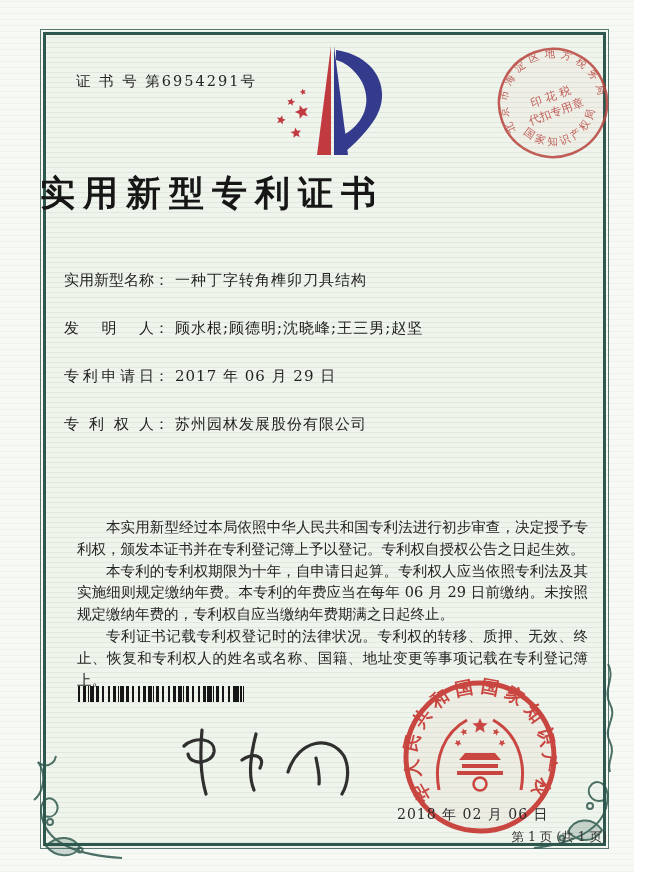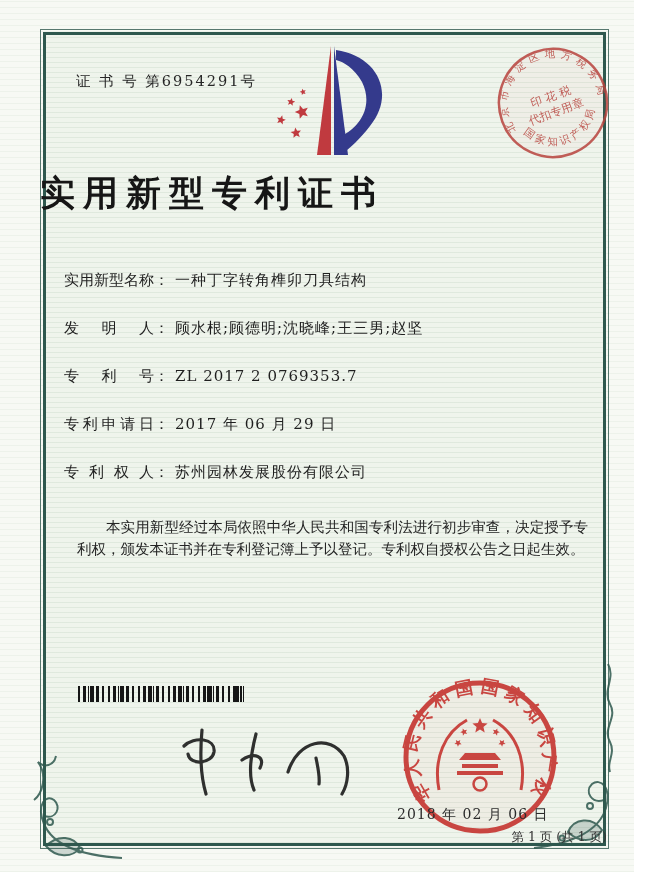--- a/index.html
+++ b/index.html
@@ -94,32 +94,31 @@
   <div class="title">实用新型专利证书</div>
 
   <div class="fields">
     <div class="row">
       <span class="fl">实用新型名称</span><span class="colon">：</span><span class="fv">一种丁字转角榫卯刀具结构</span>
     </div>
     <div class="row">
       <span class="fl">发明人</span><span class="colon">：</span><span class="fv">顾水根;顾德明;沈晓峰;王三男;赵坚</span>
     </div>
     <div class="row">
-      <span class="fl">专利号</span><span class="colon">：</span><span class="fv">ZL 2017 2 0769353.7</span>
-    </div>
-    <div class="row">
       <span class="fl">专利申请日</span><span class="colon">：</span><span class="fv">2017 年 06 月 29 日</span>
     </div>
     <div class="row">
       <span class="fl">专利权人</span><span class="colon">：</span><span class="fv">苏州园林发展股份有限公司</span>
     </div>
   </div>
 
   <div class="paras">
     <p>本实用新型经过本局依照中华人民共和国专利法进行初步审查，决定授予专利权，颁发本证书并在专利登记簿上予以登记。专利权自授权公告之日起生效。</p>
+    <p>本专利的专利权期限为十年，自申请日起算。专利权人应当依照专利法及其实施细则规定缴纳年费。本专利的年费应当在每年 06 月 29 日前缴纳。未按照规定缴纳年费的，专利权自应当缴纳年费期满之日起终止。</p>
+    <p>专利证书记载专利权登记时的法律状况。专利权的转移、质押、无效、终止、恢复和专利权人的姓名或名称、国籍、地址变更等事项记载在专利登记簿上。</p>
   </div>
 
   <div class="barcode"></div>
 
 
   <svg class="sig" width="210" height="95" viewBox="0 0 210 95">
     <g fill="none" stroke="#151515" stroke-width="3.2" stroke-linecap="round" opacity="0.88">
       <path d="M52 18 C50 40 50 62 56 82"></path>
       <path d="M34 34 C44 24 66 26 64 40 C62 52 40 54 38 42"></path>
       <path d="M106 22 C100 45 98 64 104 78"></path>

